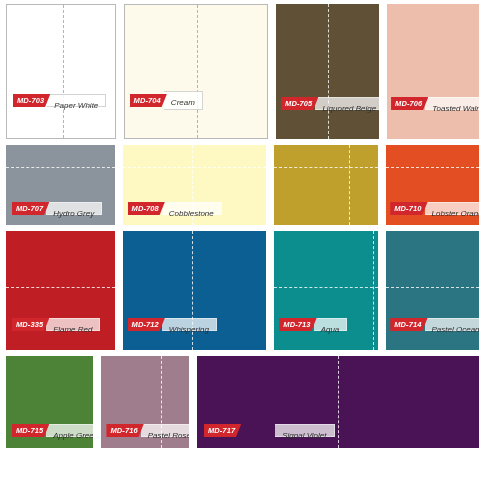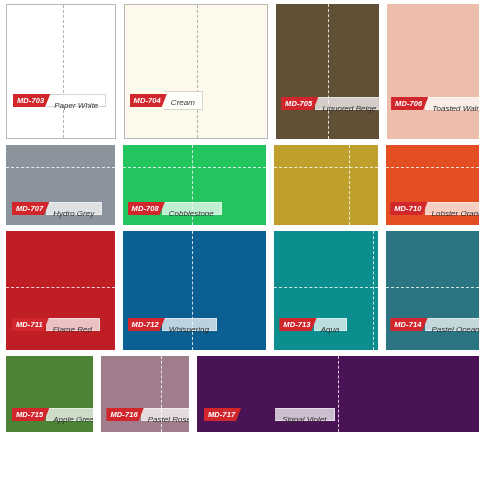--- a/index.html
+++ b/index.html
@@ -27,21 +27,21 @@
   }
 
   .swatch-row {
     display: flex;
     gap: 8px;
     width: 100%;
   }
   .row-1 { height: 135px; }
   .row-2 { height: 80px; }
   .row-3 { height: 119px; }
-  .row-4 { height: 76px; }
+  .row-4 { height: 92px; }
 
   .swatch {
     position: relative;
     box-sizing: border-box;
     overflow: hidden;
     display: flex;
     align-items: flex-end;
     flex: 1 1 0;
   }
   .swatch.bordered {
@@ -152,21 +152,21 @@
   <div class="swatch-row row-2">
 
     <div class="swatch" style="flex: 1.17 1 0px; background-color: rgb(139, 147, 156);">
       <div class="guide-h" style="top:22px;"></div>
       <div class="color-tag" style="left:6px; bottom:10px;">
         <span class="tag-code">MD-707</span>
         <span class="tag-name">Hydro Grey</span>
       </div>
     </div>
 
-    <div class="swatch" style="flex: 1.55 1 0px; background-color: #22c55e;">
+    <div class="swatch" style="flex: 1.55 1 0px; background-color: #fef9c3;">
       <div class="guide-h" style="top:22px;"></div>
       <div class="guide-v" style="left:48%;"></div>
       <div class="color-tag" style="left:5px; bottom:10px;">
         <span class="tag-code">MD-708</span>
         <span class="tag-name">Cobblestone</span>
       </div>
     </div>
 
     <div class="swatch" style="flex: 1.12 1 0px; background-color: rgb(191, 160, 44);">
       <div class="guide-h" style="top:22px;"></div>
@@ -180,21 +180,21 @@
         <span class="tag-name">Lobster Orange</span>
       </div>
     </div>
   </div>
 
   <div class="swatch-row row-3">
 
     <div class="swatch" style="flex: 1.17 1 0px; background-color: rgb(191, 31, 36);">
       <div class="guide-h" style="top:56px;"></div>
       <div class="color-tag" style="left:6px; bottom:19px;">
-        <span class="tag-code">MD-711</span>
+        <span class="tag-code">MD-335</span>
         <span class="tag-name">Flame Red</span>
       </div>
     </div>
 
     <div class="swatch" style="flex: 1.55 1 0px; background-color: rgb(11, 95, 147);">
       <div class="guide-v" style="left:48%;"></div>
       <div class="color-tag" style="left:5px; bottom:19px;">
         <span class="tag-code">MD-712</span>
         <span class="tag-name">Whispering</span>
       </div>

